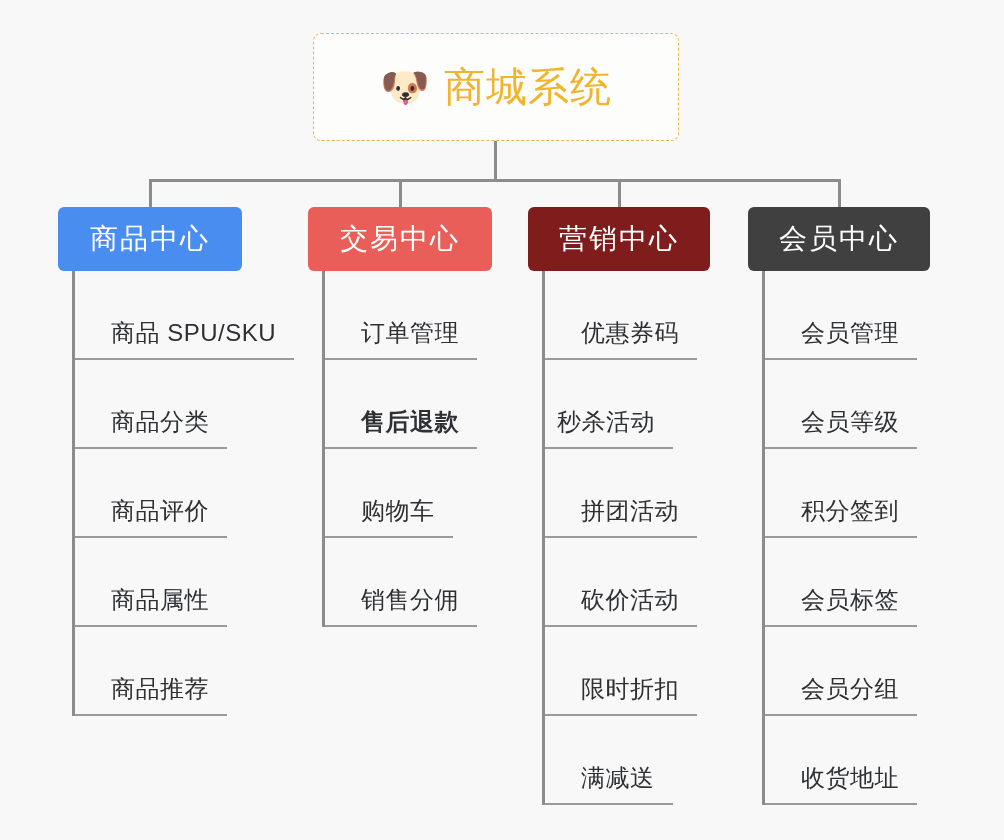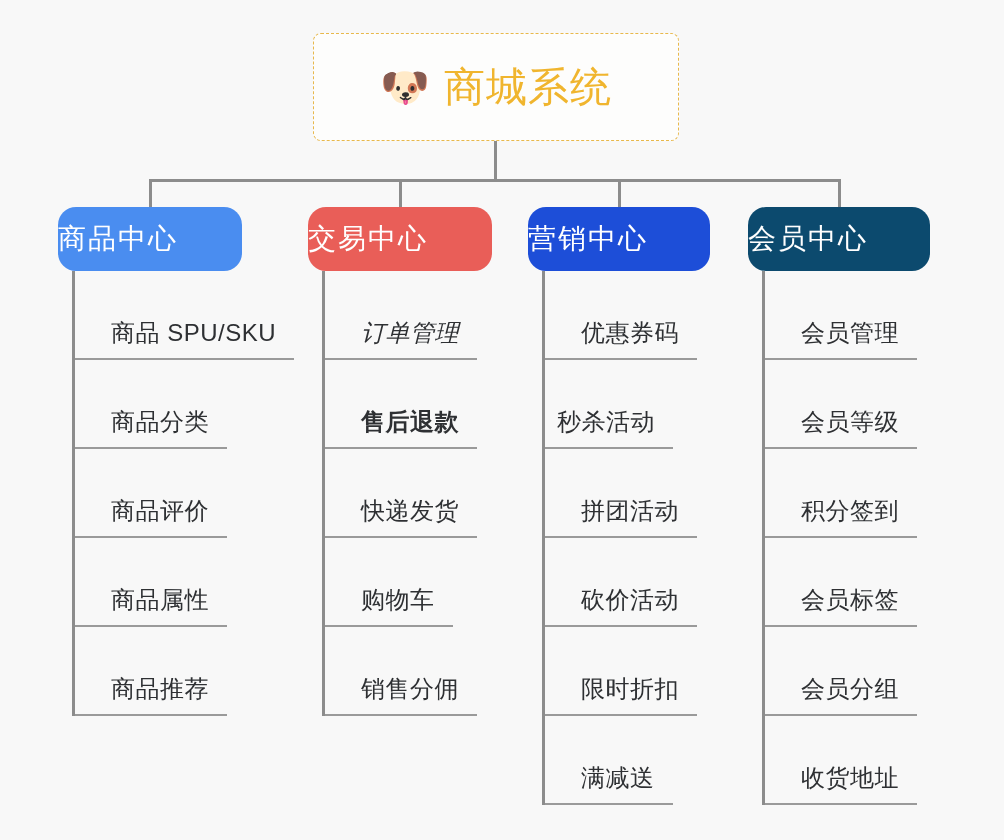--- a/index.html
+++ b/index.html
@@ -72,23 +72,24 @@
   }
 
   
   .column {
     position: absolute;
     top: 207px;
   }
   .cat-box {
     height: 64px;
     box-sizing: border-box;
-    border-radius: 18px;
+    border-radius: 6px;
     display: flex;
     align-items: center;
+    justify-content: center;
     color: #ffffff;
     font-size: 28px;
     letter-spacing: 2px;
     white-space: nowrap;
   }
 
   
   .leaf-list {
     position: relative;
     margin-left: 14px;
@@ -150,39 +151,36 @@
         </div>
     </div>
   </div>
 
   <div class="column" id="col-1" style="left:308px;">
     <div class="cat-box" style="background: rgb(233, 94, 88); width: 184px;">
       <span>交易中心</span>
     </div>
     <div class="leaf-list" style="border-left-color: rgb(140, 140, 140);">
       <div class="leaf-item">
-          <span class="leaf-label" style="border-bottom-color: rgb(154, 154, 154); font-style: italic;">订单管理</span>
+          <span class="leaf-label" style="border-bottom-color: rgb(154, 154, 154);">订单管理</span>
         </div>
       <div class="leaf-item">
           <span class="leaf-label" style="border-bottom-color: rgb(154, 154, 154); font-weight: bold;">售后退款</span>
         </div>
       <div class="leaf-item">
-          <span class="leaf-label" style="border-bottom-color: rgb(154, 154, 154);">快递发货</span>
-        </div>
-      <div class="leaf-item">
           <span class="leaf-label" style="border-bottom-color: rgb(154, 154, 154);">购物车</span>
         </div>
       <div class="leaf-item">
           <span class="leaf-label" style="border-bottom-color: rgb(154, 154, 154);">销售分佣</span>
         </div>
     </div>
   </div>
 
   <div class="column" id="col-2" style="left:528px;">
-    <div class="cat-box" style="background: #1d4ed8; width: 182px;">
+    <div class="cat-box" style="background: #7f1d1d; width: 182px;">
       <span>营销中心</span>
     </div>
     <div class="leaf-list" style="border-left-color: rgb(140, 140, 140);">
       <div class="leaf-item">
           <span class="leaf-label" style="border-bottom-color: rgb(154, 154, 154);">优惠券码</span>
         </div>
       <div class="leaf-item">
           <span class="leaf-label" style="border-bottom-color: rgb(154, 154, 154); padding-left: 12px;">秒杀活动</span>
         </div>
       <div class="leaf-item">
@@ -194,21 +192,21 @@
       <div class="leaf-item">
           <span class="leaf-label" style="border-bottom-color: rgb(154, 154, 154);">限时折扣</span>
         </div>
       <div class="leaf-item">
           <span class="leaf-label" style="border-bottom-color: rgb(154, 154, 154);">满减送</span>
         </div>
     </div>
   </div>
 
   <div class="column" id="col-3" style="left:748px;">
-    <div class="cat-box" style="background: #0c4a6e; width: 182px;">
+    <div class="cat-box" style="background: #404040; width: 182px;">
       <span>会员中心</span>
     </div>
     <div class="leaf-list" style="border-left-color: rgb(140, 140, 140);">
       <div class="leaf-item">
           <span class="leaf-label" style="border-bottom-color: rgb(154, 154, 154);">会员管理</span>
         </div>
       <div class="leaf-item">
           <span class="leaf-label" style="border-bottom-color: rgb(154, 154, 154);">会员等级</span>
         </div>
       <div class="leaf-item">

